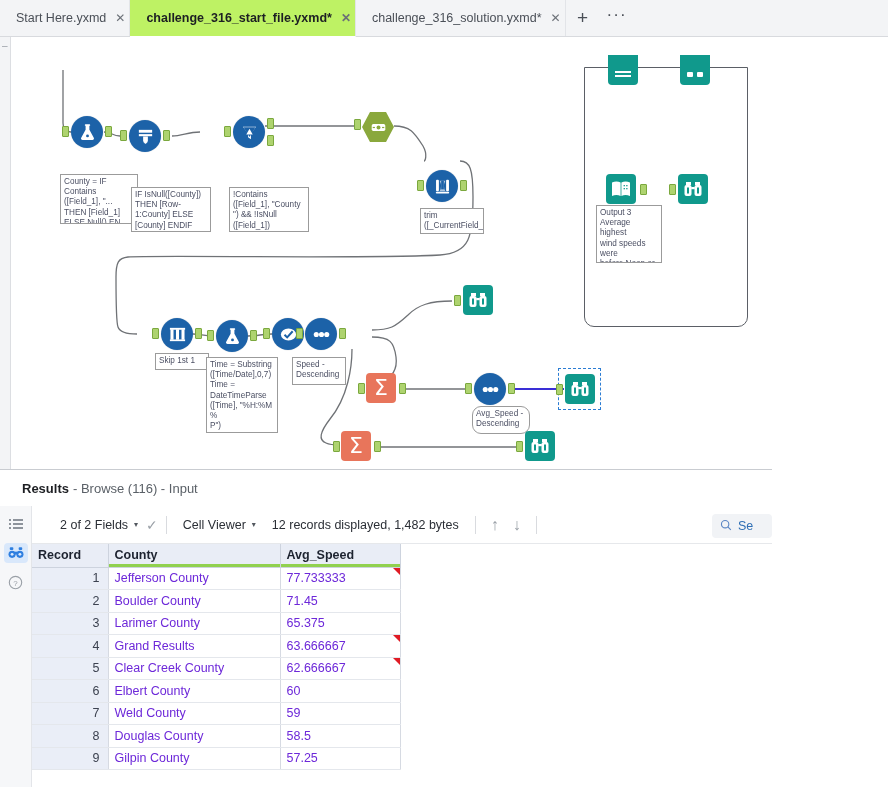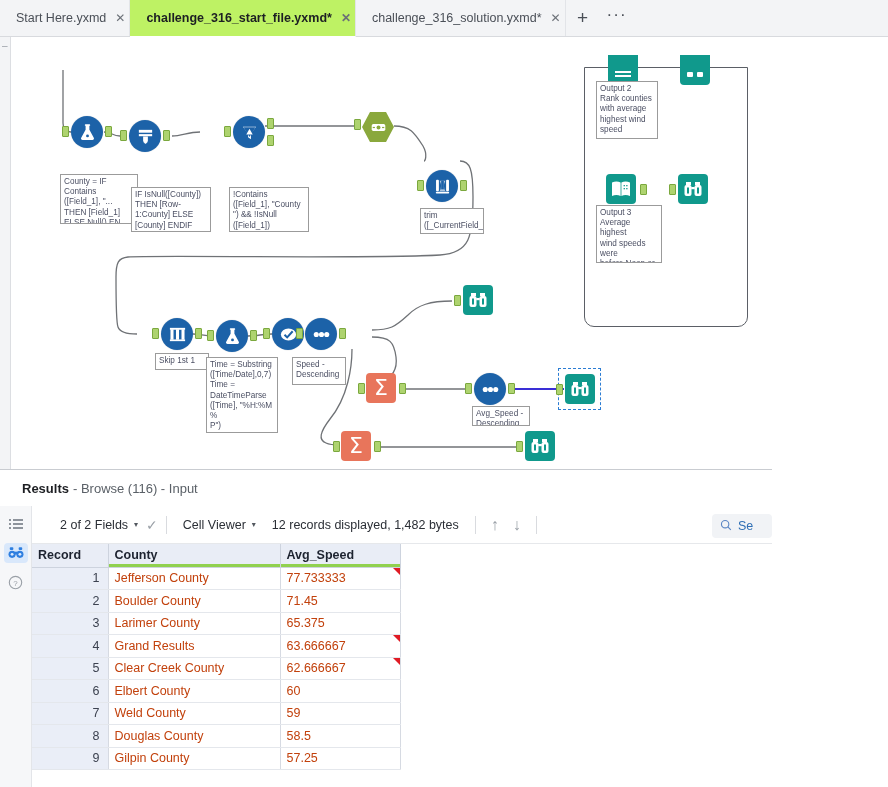--- a/index.html
+++ b/index.html
@@ -177,21 +177,21 @@
     position: relative;
   }
   table.tbl th.c-rec { width: 76px; text-align: left; }
   table.tbl th.c-cty { width: 172px; }
   table.tbl th.c-spd { width: 120px; }
   table.tbl th.accent::after {
     content: ""; position: absolute; left: 0; right: 0; bottom: 0; height: 2.5px;
     background: #91d14f;
   }
   table.tbl td {
-    font-size: 12.5px; color: #c2410c; height: 22.5px; padding: 2px 6px;
+    font-size: 12.5px; color: #6d28d9; height: 22.5px; padding: 2px 6px;
     border-right: 1px solid #d6dae2; border-bottom: 1px solid #e4e7ec;
     background: #ffffff; position: relative; white-space: nowrap;
   }
   table.tbl td.rec {
     text-align: right; background: #eaeef7; color: #3c4250; padding-right: 8px;
   }
   .flagmark {
     position: absolute; top: 0; right: 0;
     width: 0; height: 0;
     border-top: 7px solid #e01b24;
@@ -307,25 +307,20 @@
           <rect x="2.5" y="6" width="7" height="11" rx="2" fill="#fff"></rect>
           <rect x="12.5" y="6" width="7" height="11" rx="2" fill="#fff"></rect>
           <rect x="9.2" y="8" width="3.6" height="2.2" fill="#fff"></rect>
           <rect x="5" y="8.5" width="2" height="6" fill="#10998c"></rect>
           <rect x="15" y="8.5" width="2" height="6" fill="#10998c"></rect>
         </svg>
       </div>
       <span class="port in"></span>
     </div>
 
-    <div class="anno" style="left:596px; top:44px; width:62px; height:58px;">Output 2
-Rank counties
-with average
-highest wind
-speed</div>
     <div class="anno" style="left:596px; top:168px; width:66px; height:58px;">Output 3
 Average highest
 wind speeds were
 before Noon or
 after Noon</div>
 
     <div class="tool" style="left:71px; top:79px;">
       <div class="disc">
         <svg width="19" height="19" viewBox="0 0 20 20">
           <path d="M8 2 h4 v5.2 l4.6 8.4 a1.6 1.6 0 0 1 -1.4 2.4 h-10.4 a1.6 1.6 0 0 1 -1.4 -2.4 l4.6 -8.4 z" fill="#fff"></path>
@@ -489,21 +484,21 @@
       <div class="disc">
         <svg width="21" height="19" viewBox="0 0 22 20">
           <circle cx="5.5" cy="10" r="2.7" fill="#fff"></circle>
           <circle cx="11" cy="10" r="2.7" fill="#fff"></circle>
           <circle cx="16.5" cy="10" r="2.7" fill="#fff"></circle>
         </svg>
       </div>
       <span class="port in"></span>
       <span class="port out"></span>
     </div>
-    <div class="anno" style="left:472px; top:369px; width:58px; height:20px;">Avg_Speed -
+    <div class="anno" style="left:472px; top:369px; width:58px; height:28px;border-radius:9px;">Avg_Speed -
 Descending</div>
 
     <div class="selbox" style="left:558px; top:331px; width:43px; height:42px;"></div>
     <div class="tool" style="left:565px; top:337px;">
       <div class="sq">
         <svg width="22" height="20" viewBox="0 0 22 20">
           <path d="M4 3 h5 v3 h-5 z M13 3 h5 v3 h-5 z" fill="#fff"></path>
           <rect x="2.5" y="6" width="7" height="11" rx="2" fill="#fff"></rect>
           <rect x="12.5" y="6" width="7" height="11" rx="2" fill="#fff"></rect>
           <rect x="9.2" y="8" width="3.6" height="2.2" fill="#fff"></rect>

